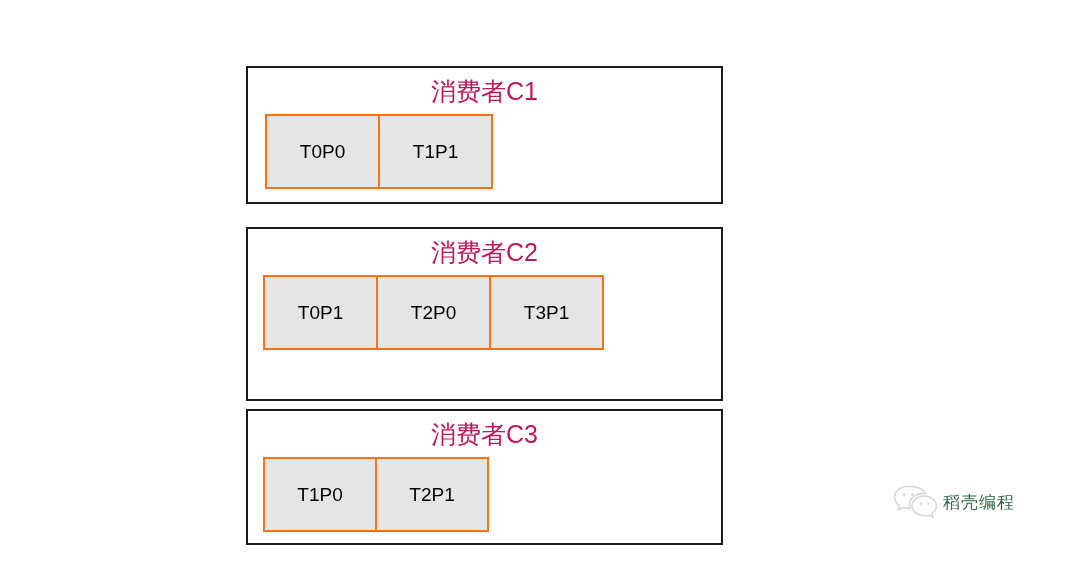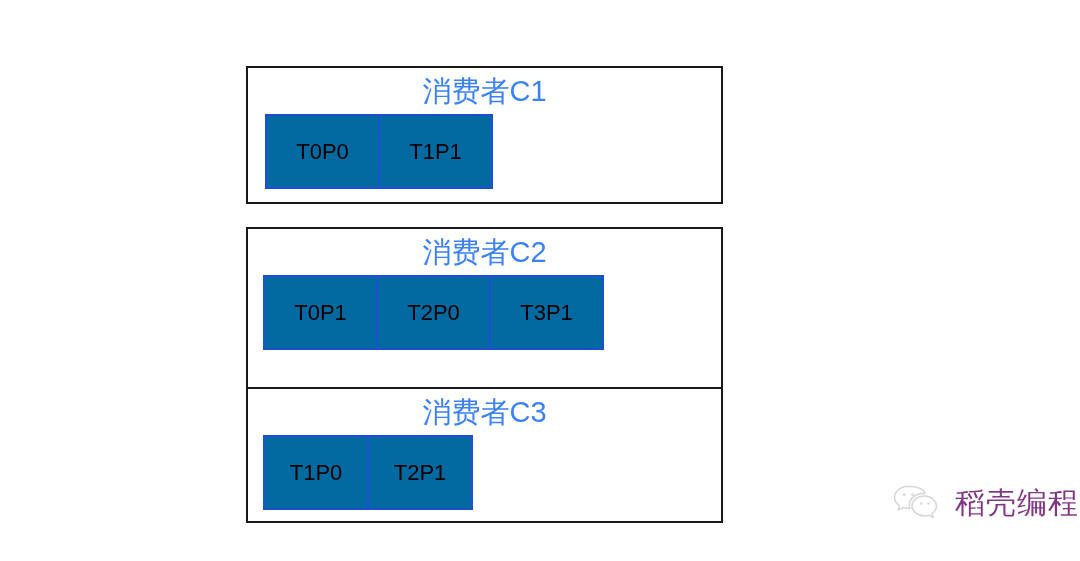--- a/index.html
+++ b/index.html
@@ -28,86 +28,86 @@
   .consumer-group {
     position: absolute;
     left: 246px;
     width: 477px;
     box-sizing: border-box;
     border: 2px solid #1a1a1a;
     background: #ffffff;
   }
   .consumer-group.g1 { top: 66px;  height: 138px; }
   .consumer-group.g2 { top: 227px; height: 174px; }
-  .consumer-group.g3 { top: 387px; height: 136px; }
+  .consumer-group.g3 { top: 409px; height: 136px; }
 
   
   .group-title {
     position: absolute;
     left: 0;
     right: 0;
     top: 8px;
     text-align: center;
-    font-size: 29px;
+    font-size: 25px;
     line-height: 30px;
     letter-spacing: 0px;
-    color: #3b82f6;
+    color: #be185d;
     white-space: nowrap;
   }
 
   
   .cell-row {
     position: absolute;
     top: 46px;
     display: flex;
     flex-direction: row;
   }
   .g1 .cell-row { left: 17px; }
   .g2 .cell-row { left: 15px; }
   .g3 .cell-row { left: 15px; }
 
   .partition-cell {
     width: 115px;
     height: 75px;
     box-sizing: border-box;
-    border: 2px solid #1d4ed8;
+    border: 2px solid #f97316;
     margin-right: -2px;
     display: flex;
     align-items: center;
     justify-content: center;
-    font-size: 22px;
+    font-size: 19px;
     line-height: 26px;
-    background: #0369a1;
+    background: #e5e5e5;
     color: #000000;
     white-space: nowrap;
   }
-  .g3 .partition-cell { width: 106px; }
+  .g3 .partition-cell { width: 114px; }
 
   
   #watermark {
     position: absolute;
     left: 893px;
     top: 483px;
     display: flex;
     flex-direction: row;
     align-items: center;
     opacity: 0.88;
     pointer-events: none;
   }
   #watermark .wm-icon {
     width: 48px;
     height: 40px;
     flex: 0 0 auto;
     display: block;
   }
   #watermark .wm-text {
-    margin-left: 14px;
-    font-size: 30px;
+    margin-left: 2px;
+    font-size: 17px;
     line-height: 32px;
-    color: #701a75;
+    color: #14532d;
     letter-spacing: 1px;
     white-space: nowrap;
   }
 </style>
 </head>
 <body>
 
 <div id="canvas">
 
   <div class="consumer-group g1">

